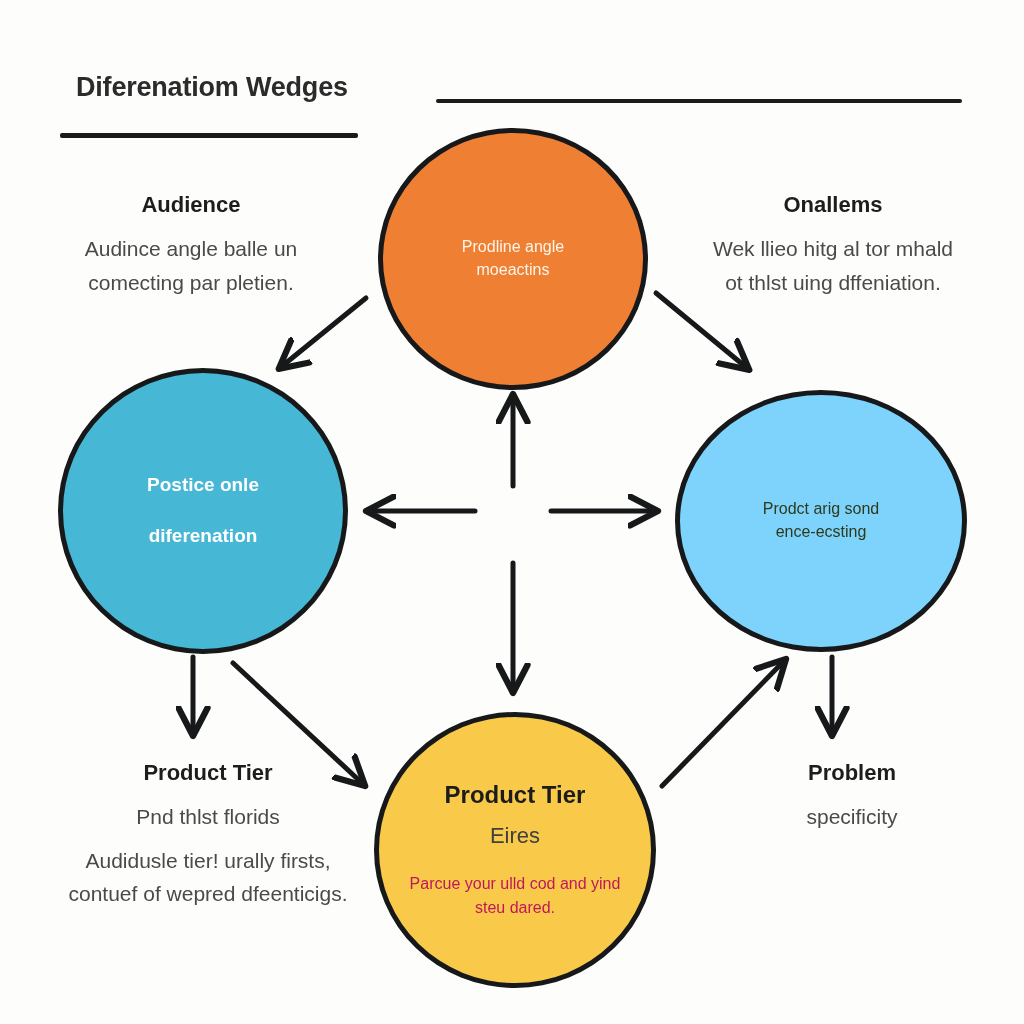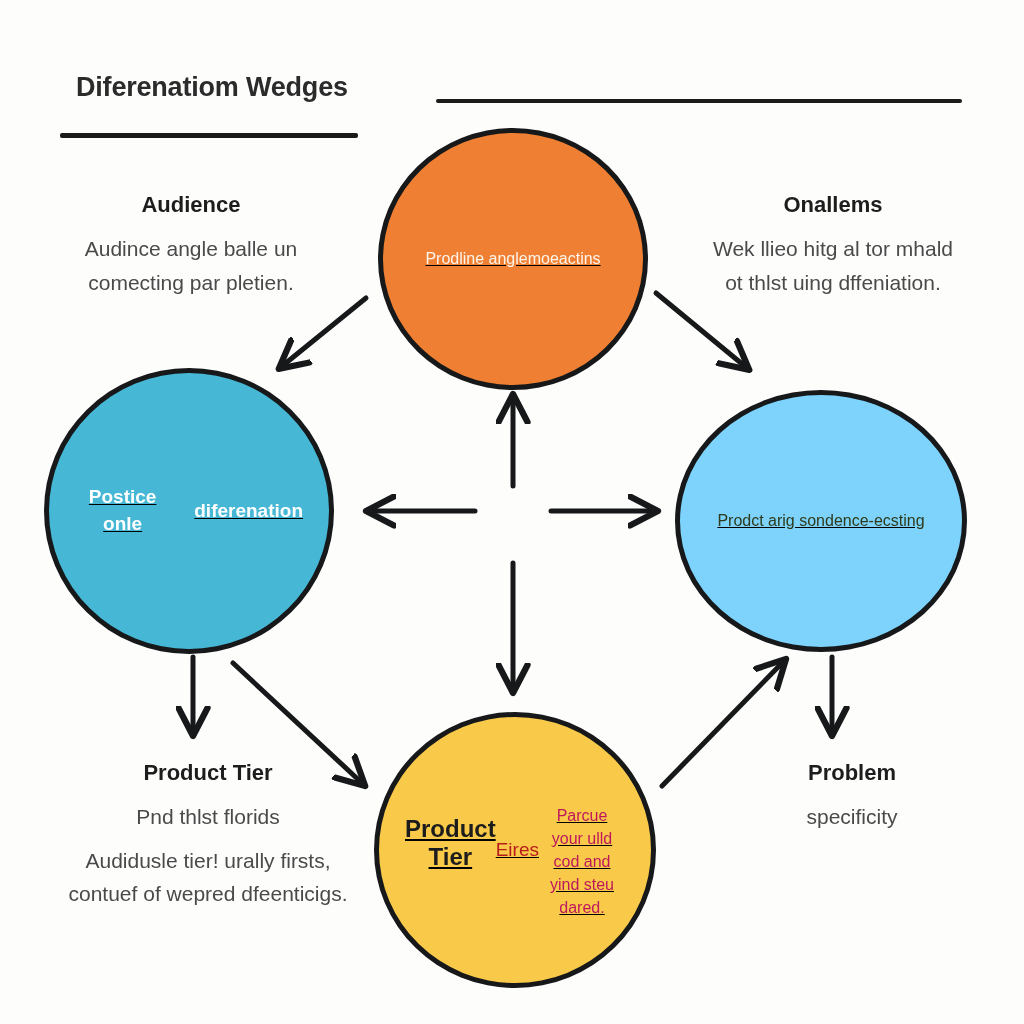--- a/index.html
+++ b/index.html
@@ -35,50 +35,49 @@
   #rule-top    { left: 436px; top: 99px;  width: 526px; height: 4px; }
   #rule-under  { left: 60px;  top: 133px; width: 298px; height: 5px; }
 
   
   .node {
     position: absolute;
     border-radius: 50%;
     border: 5px solid #16181a;
     box-sizing: border-box;
     display: flex;
-    flex-direction: row;
+    flex-direction: column;
     align-items: center;
     justify-content: center;
     text-align: center;
     padding: 0 26px;
     box-sizing: border-box;
-    text-decoration: underline;
   }
   #node-orange {
     left: 378px; top: 128px; width: 270px; height: 262px;
     background: #ef8033;
   }
   #node-blue {
-    left: 44px; top: 368px; width: 290px; height: 286px;
+    left: 58px; top: 368px; width: 290px; height: 286px;
     background: #46b7d4;
     gap: 24px;
   }
   #node-green {
     left: 675px; top: 390px; width: 292px; height: 262px;
     background: #7dd3fc;
   }
   #node-yellow {
     left: 374px; top: 712px; width: 282px; height: 276px;
     background: #f9ca49;
   }
   .node-line { line-height: 1.42; }
   .node-text-light { color: #fdf4ea; font-size: 16px; }
   .node-text-dark  { color: #2e3a1c; font-size: 16px; }
   .node-title-dark { color: #1c1c1c; font-size: 24px; font-weight: bold; margin-bottom: 14px; }
-  .node-sub-dark   { color: #b91c1c; font-size: 19px; }
+  .node-sub-dark   { color: #404040; font-size: 22px; }
   .node-body-dark  { color: #be185d; font-size: 16px; line-height: 1.45; margin-top: 23px; }
   .node-heading-light { color: #ffffff; font-size: 19px; font-weight: bold; line-height: 1.4; }
 
   
   .label-block {
     position: absolute;
     text-align: center;
     color: #343434;
   }
   .label-block h3 {

